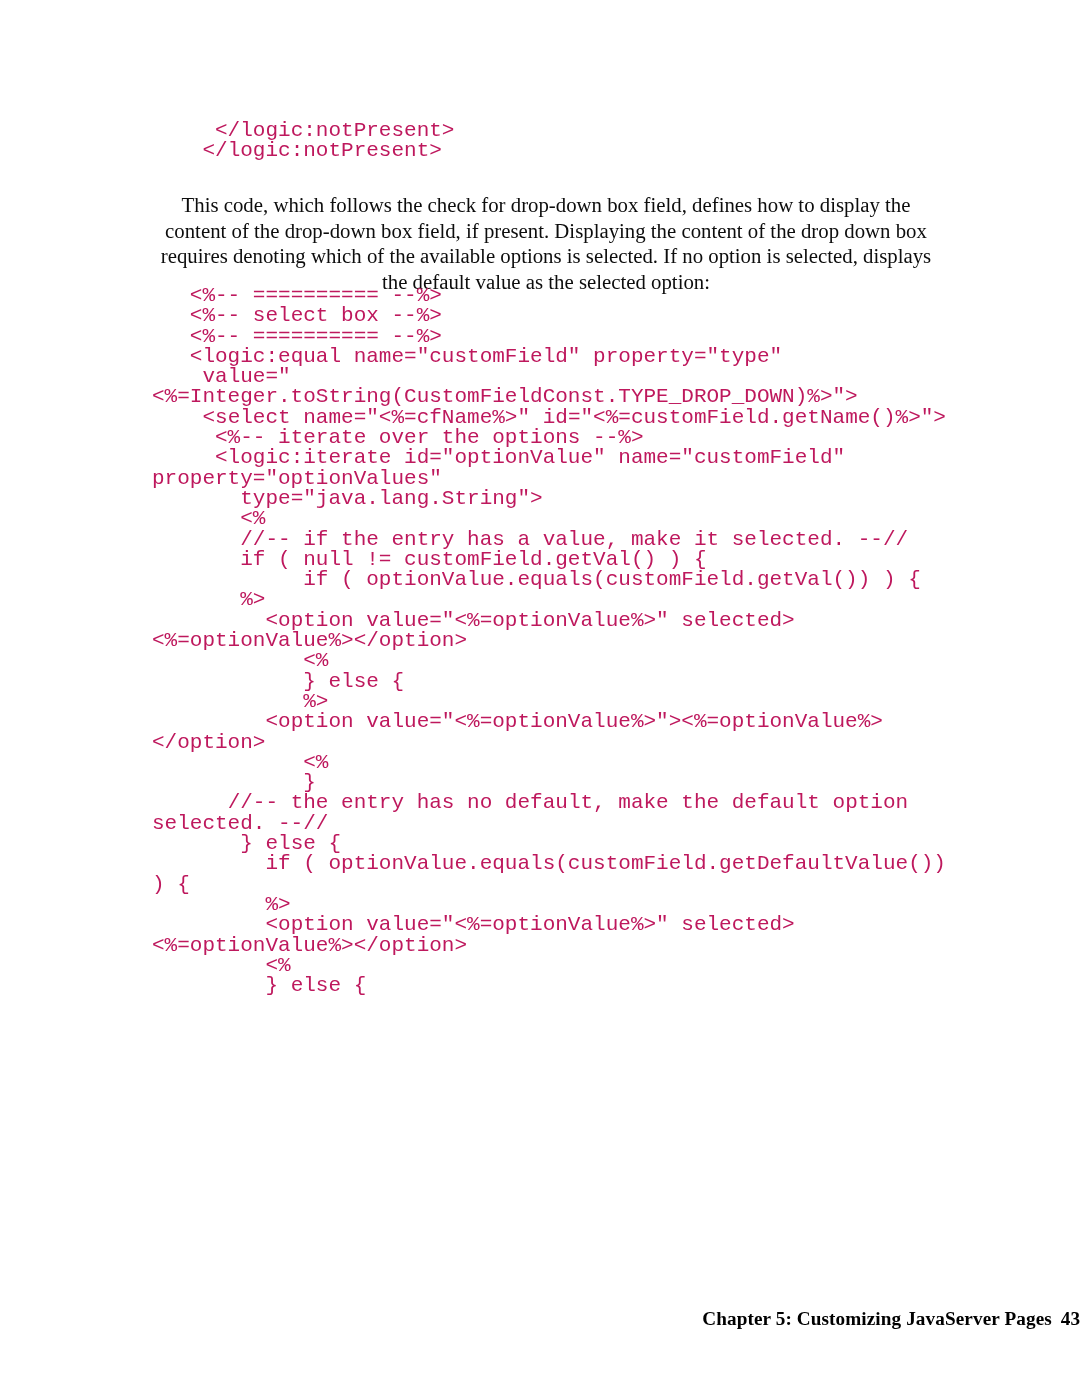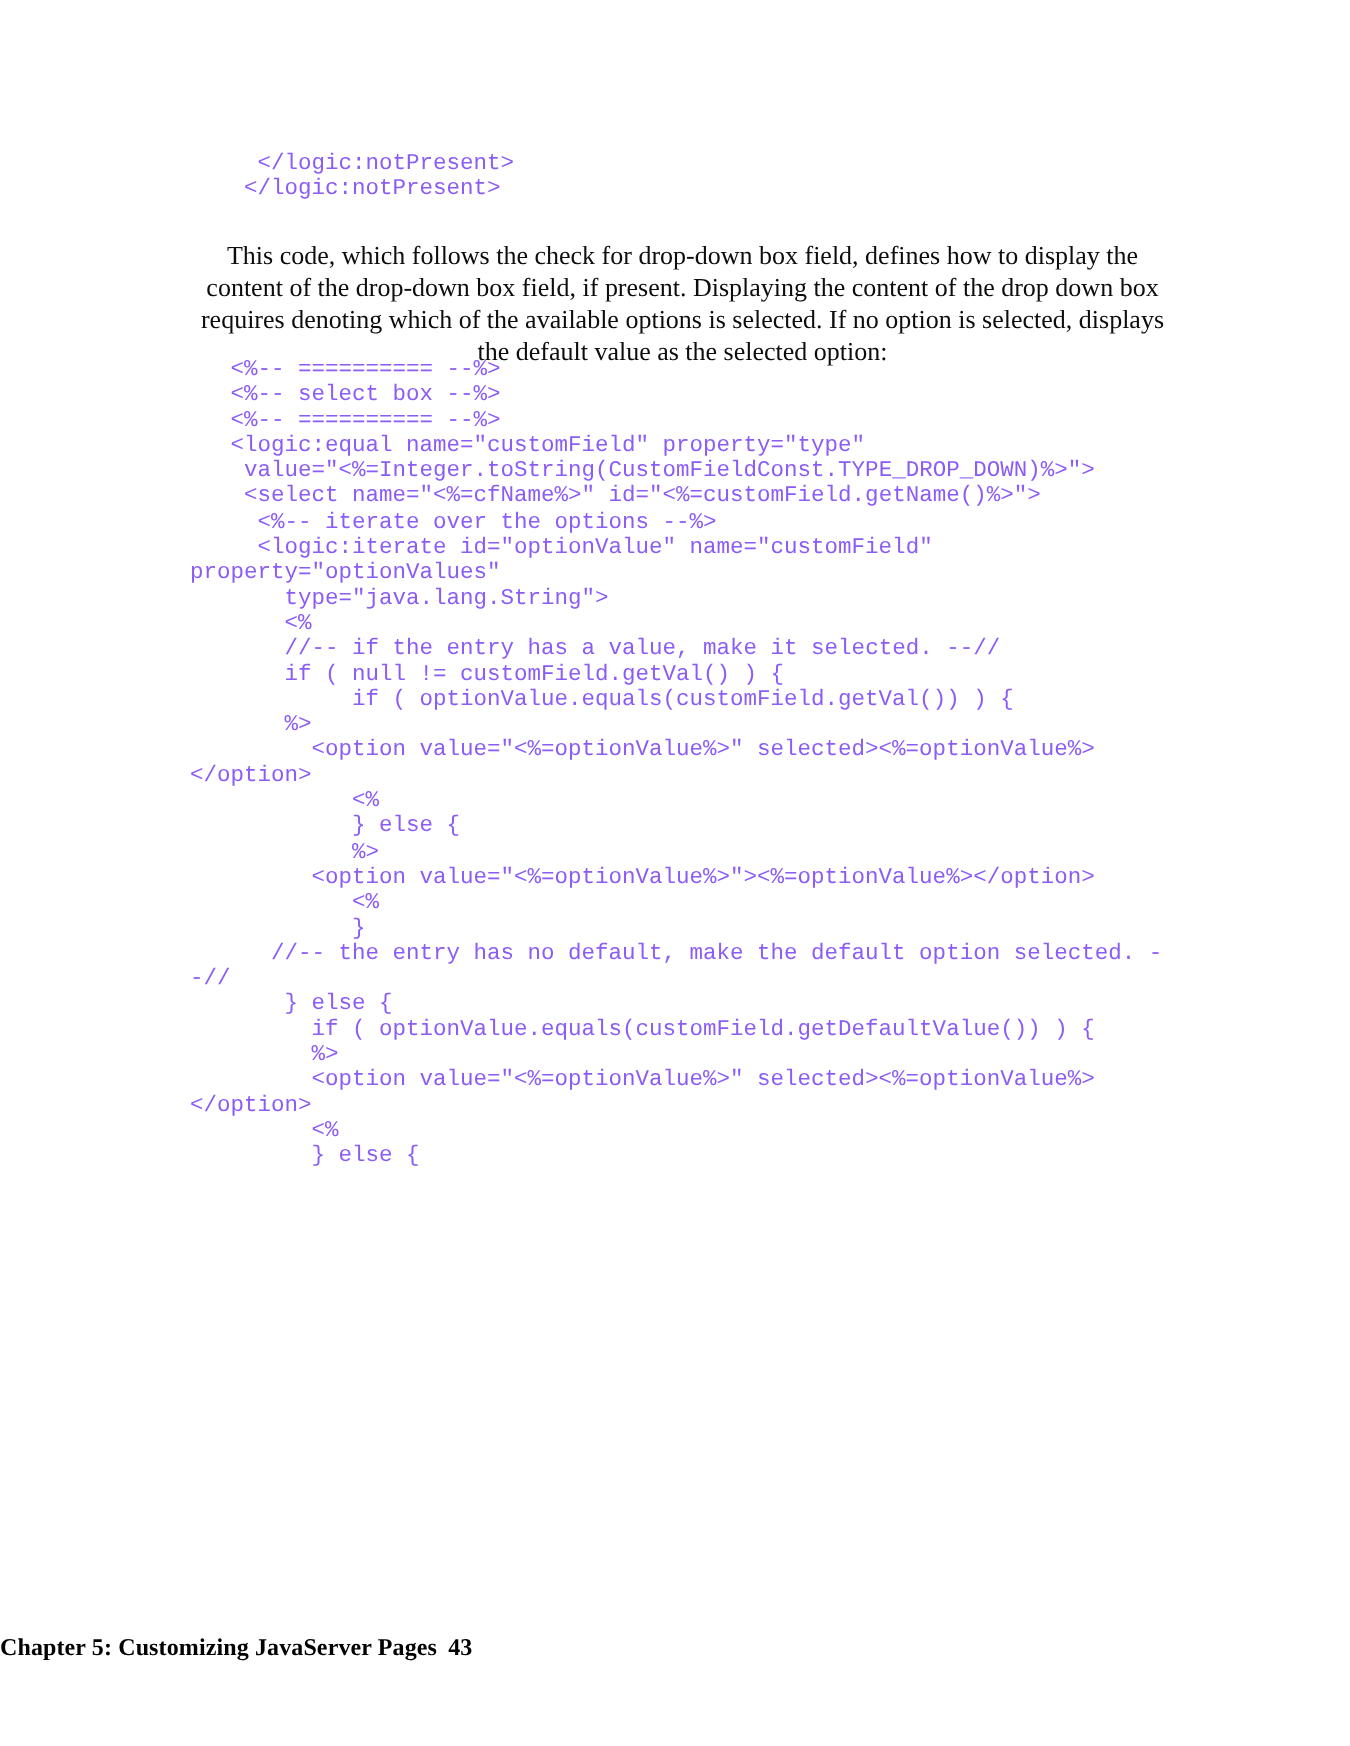--- a/index.html
+++ b/index.html
@@ -16,23 +16,23 @@
     overflow: hidden;
     font-family: "Liberation Serif", serif;
   }
 
   
   .code-block {
     position: absolute;
     left: 152px;
     width: 800px;
     font-family: "Liberation Mono", monospace;
-    font-size: 18px;
+    font-size: 21px;
     line-height: 20.3px;
-    color: #8b5cf6;
+    color: #be185d;
     white-space: pre-wrap;
     word-break: break-word;
     letter-spacing: 0px;
   }
 
   #code-top {
     top: 121px;
   }
 
   #code-main {
@@ -58,22 +58,21 @@
     color: #0d0d0d;
     text-align: center;
   }
 
   
   .footer {
     position: absolute;
     left: 0;
     top: 1308px;
     width: 1080px;
-    text-align: left;
-    padding-right: 40px;
+    text-align: right;
     box-sizing: border-box;
   }
 
   .footer-text {
     font-family: "Liberation Serif", serif;
     font-weight: bold;
     font-size: 19.2px;
     color: #000000;
     letter-spacing: 0.1px;
   }

